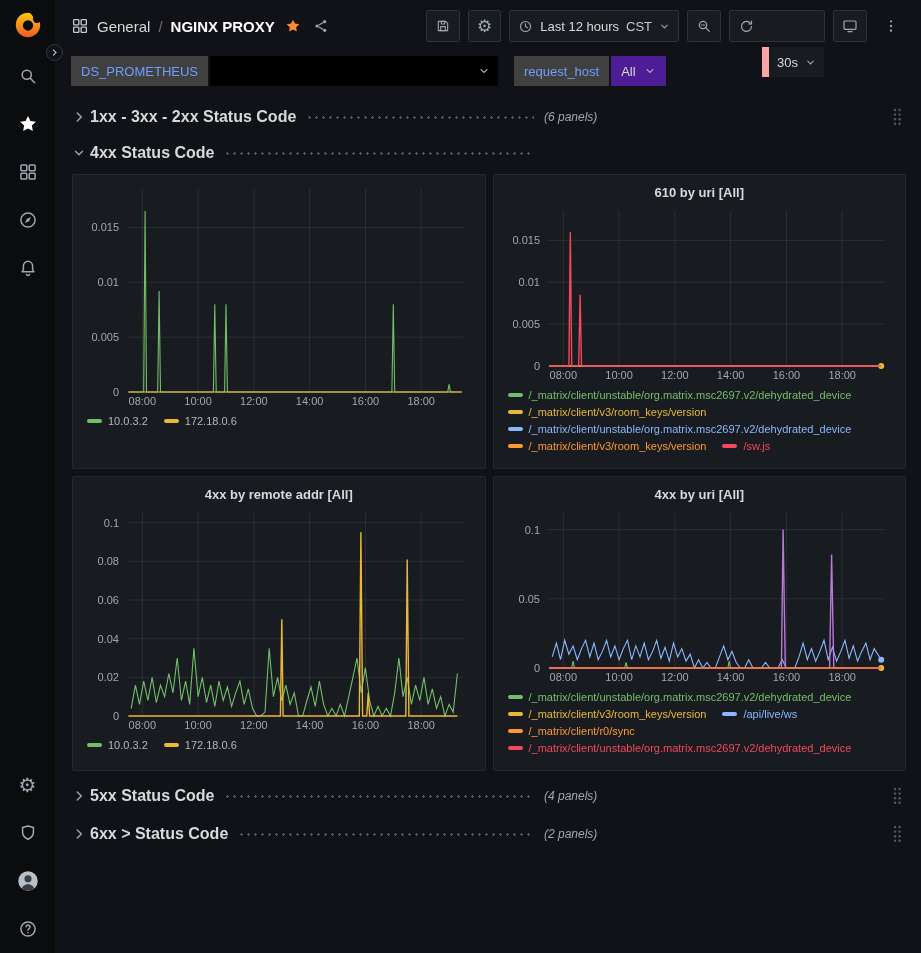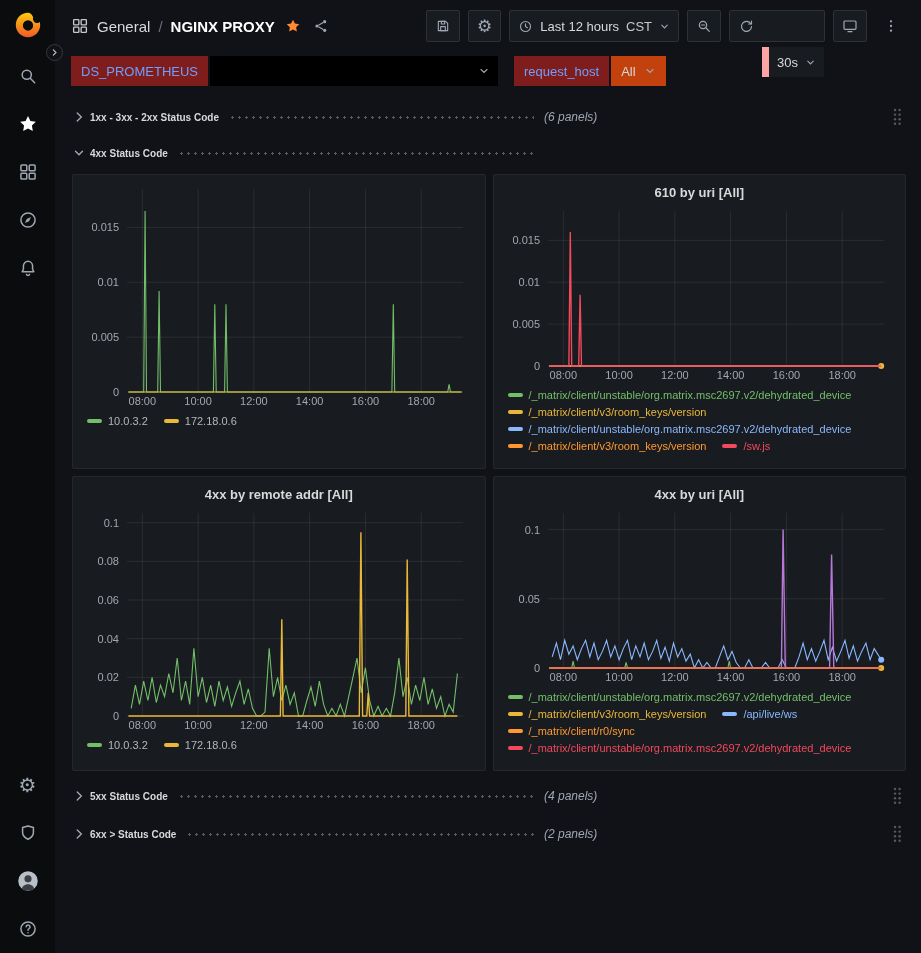--- a/index.html
+++ b/index.html
@@ -34,33 +34,33 @@
   .tb-btn .lbl { color:#d8d9da; }
   .tb-btn .tz  { color:#c7c9cc; }
   .btn-group { display:flex; align-items:stretch; border:1px solid #2c3235; border-radius:2px; background:#181b1f; height:32px; }
   .btn-group .tb-btn { border:none; height:100%; border-radius:0; }
   .btn-group .tb-btn + .tb-btn { border-left:7px solid #fca5a5;margin-top:36px; }
   .kebab-btn { border:none; background:none; min-width:24px; }
 
   
   .subbar { display:flex; align-items:center; padding:4px 14px 10px 16px; gap:16px; flex:0 0 auto; }
   .var-group { display:flex; align-items:center; gap:2px; }
-  .var-label { height:30px; display:flex; align-items:center; padding:0 10px; background:#7f1d1d;
+  .var-label { height:30px; display:flex; align-items:center; padding:0 10px; background:#404040;
       color:#6e9fff; font-size:13px; font-weight:500; cursor:pointer; }
   .var-select { height:30px; display:flex; align-items:center; cursor:pointer; font-size:13px; color:#d8d9da; }
   .var-select.black { width:288px; background:#000000; justify-content:flex-end; padding-right:8px; }
-  .var-select.plain { background:#c2410c; padding:0 10px; gap:8px; }
+  .var-select.plain { background:#4c1d95; padding:0 10px; gap:8px; }
   .caret { color:#9fa7b3; display:flex; }
 
   
   .dash { flex:1; padding:6px 15px 0 17px; overflow:hidden; }
   .row-head { height:30px; display:flex; align-items:center; color:#d8d9da; }
   .row-main { display:flex; align-items:center; width:472px; min-width:0; cursor:pointer; }
   .row-chev { width:18px; display:flex; color:#9fa7b3; flex:0 0 18px; }
-  .row-title { font-size:10px; font-weight:700; white-space:nowrap;text-align:right; }
+  .row-title { font-size:16px; font-weight:700; white-space:nowrap;text-align:right; }
   .leader { flex:1; height:3px; margin:0 10px; align-self:center;
       background-image: radial-gradient(circle, #565b61 1.1px, transparent 1.4px);
       background-size: 7px 3px; background-repeat: repeat-x; background-position:left center; }
   .row-count { font-style:italic; font-size:12px; color:#9fa7b3; white-space:nowrap; }
   .row-handle { margin-left:auto; cursor:grab; display:flex; padding:2px 4px; }
   .mt4 { } .mt6 { margin-top:6px; } .mt8 { margin-top:8px; }
 
   .panels { display:grid; grid-template-columns:1fr 1fr; gap:7px; margin-top:6px; margin-bottom:10px; }
   .panel { background:#181b1f; border:1px solid rgba(204,204,220,0.07); border-radius:2px;
       height:295px; display:flex; flex-direction:column; overflow:hidden; padding:6px 10px 8px; }

